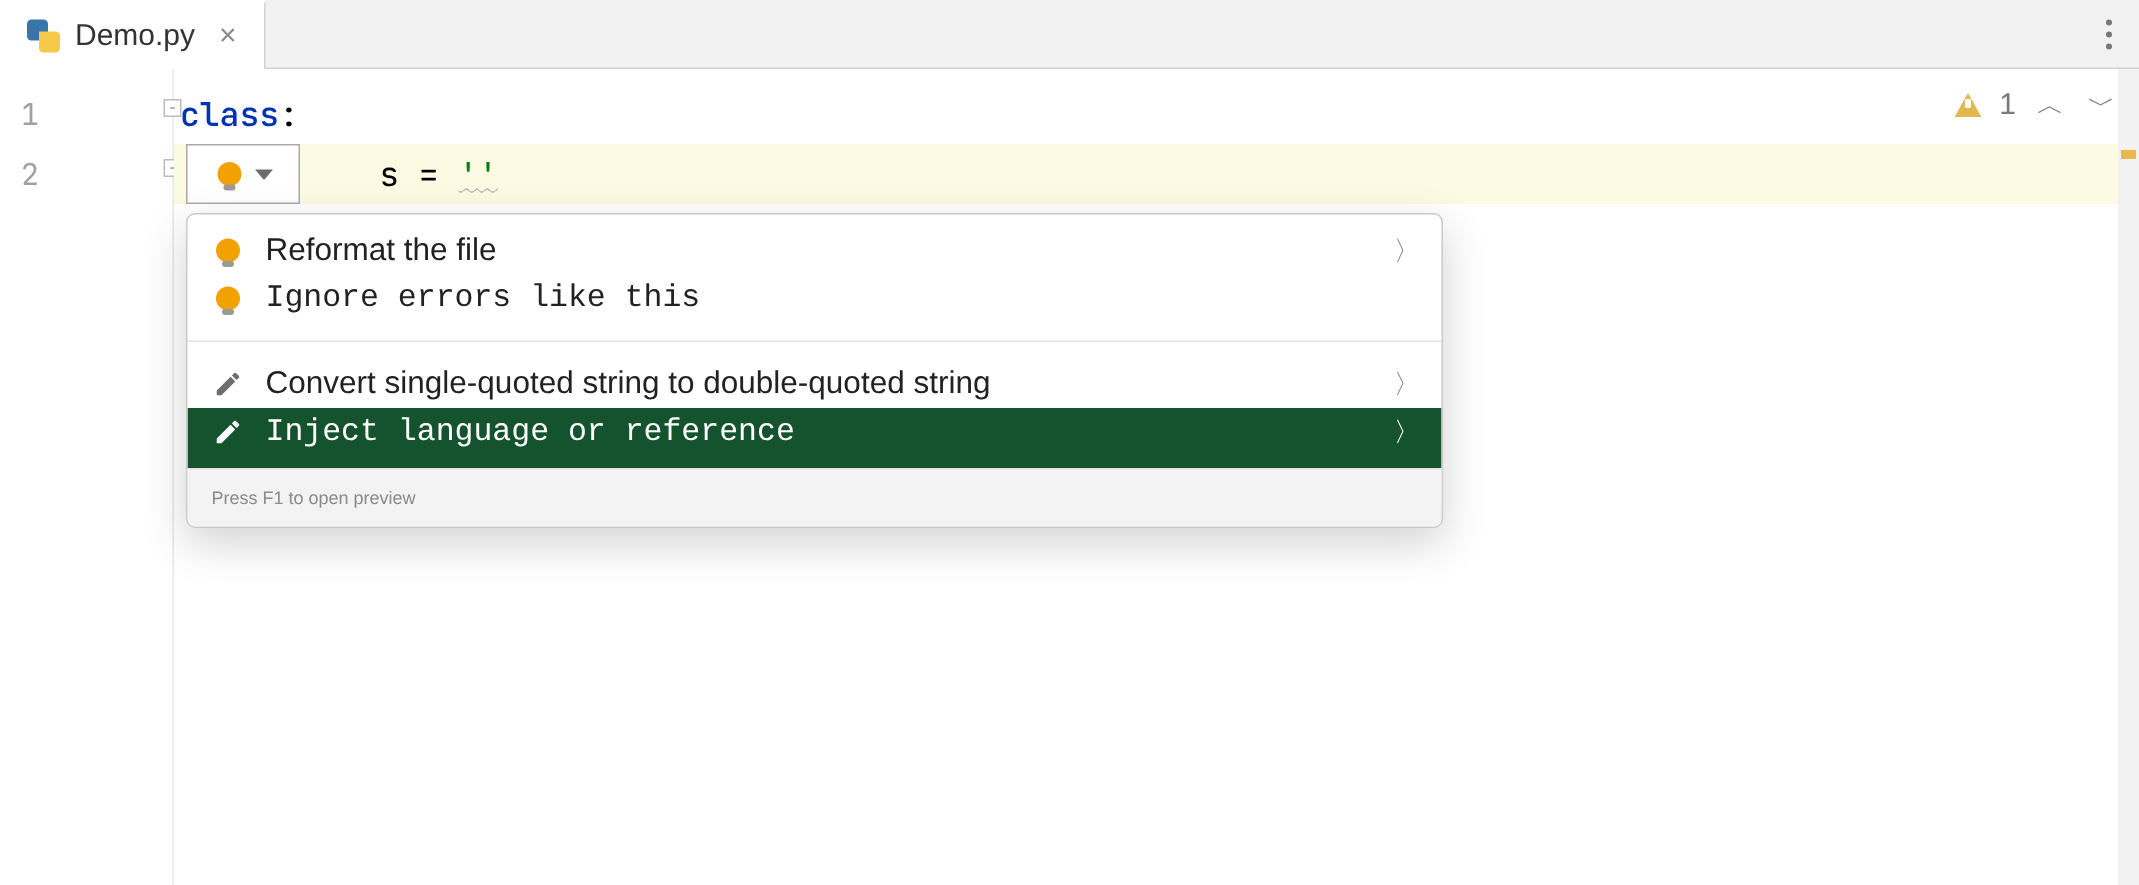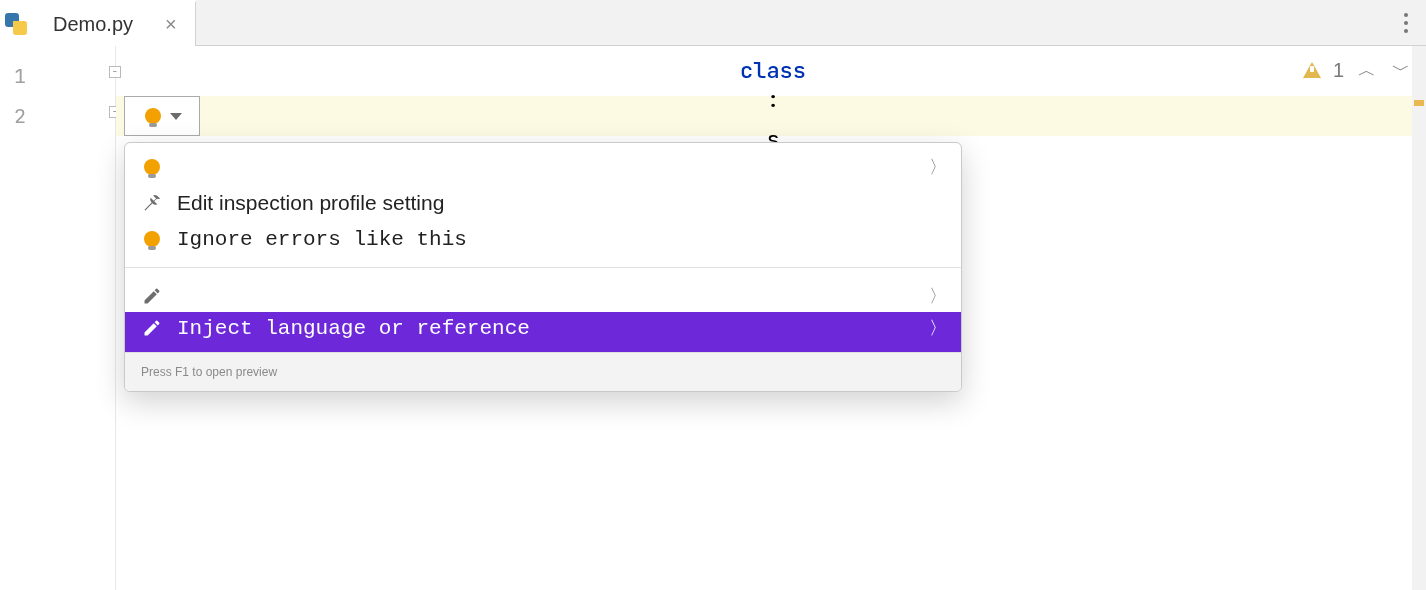--- a/index.html
+++ b/index.html
@@ -17,25 +17,25 @@
     align-items: center;
     height: 46px;
     background: #f2f2f2;
     border-bottom: 1px solid #d1d1d1;
     position: relative;
   }
   .tab {
     display: flex;
     align-items: center;
     height: 46px;
-    padding: 0 12px 0 5px;
+    padding: 0 12px 0 18px;
     background: #fff;
     border-right: 1px solid #d1d1d1;
     border-top: 3px solid transparent;
-    gap: 26px;
+    gap: 10px;
     position: relative;
   }
   .tab-filename {
     font-size: 20px;
     color: #333;
   }
   .tab-close {
     color: #8a8a8a;
     font-size: 20px;
     padding: 0 6px;
@@ -94,21 +94,20 @@
     flex: 1;
     padding-top: 10px;
     position: relative;
   }
   .code-line {
     height: 40px;
     display: flex;
     align-items: center;
     white-space: pre;
     padding-left: 4px;
-    flex-direction: column;
   }
   .kw { color: #0033b3; font-weight: 500; }
   .cls { color: #000; }
   .str { color: #067d17; }
   .op { color: #000; }
   .underline { text-decoration: underline wavy #bdbdbd; text-decoration-thickness: 1px; }
   .line-highlight {
     background: #fdfae3;
   }
 
@@ -195,21 +194,21 @@
     color: #222;
     position: relative;
   }
   .popup-item .chev {
     position: absolute;
     right: 14px;
     color: #888;
     font-size: 18px;
   }
   .popup-item.selected {
-    background: #6d28d9;
+    background: #14532d;
     color: #fff;
     text-align: center;
   }
   .popup-item.selected .chev { color: #fff; }
   .popup-sep {
     height: 1px;
     background: #e2e2e2;
     margin: 4px 0;
   }
   .popup-footer {
@@ -315,43 +314,37 @@
       <span class="ico-bulb"></span>
     </span>
   <span class="caret-down"></span>
 </div>
 
 <div class="popup">
   <div class="popup-item popup-group-top">
     <span class="ico">
         <span class="ico-bulb"></span>
       </span>
+    <span>Reformat the file</span>
     <span class="chev">〉</span>
-  </div>
-  <div class="popup-item">
-    <span class="ico ico-wrench">
-      <svg viewBox="0 0 24 24" fill="#6e6e6e">
-          <path d="M22 7l-3.5-3.5c-1.4-1.4-3.6-1.6-5.2-.6l3.6 3.6-2.8 2.8L10.5 5.7c-1 1.6-.8 3.8.6 5.2l.5.5L3 20l1 1 8.6-8.6.5.5c1.4 1.4 3.6 1.6 5.2.6l-3.6-3.6 2.8-2.8L22 7z"></path>
-        </svg>
-    </span>
-    <span>Edit inspection profile setting</span>
   </div>
   <div class="popup-item popup-group-bot">
     <span class="ico">
         <span class="ico-bulb"></span>
       </span>
     <span>Ignore errors like this</span>
   </div>
   <div class="popup-sep"></div>
   <div class="popup-item popup-group-top">
     <span class="ico ico-pencil">
       <svg viewBox="0 0 24 24" fill="#6e6e6e">
           <path d="M3 17.25V21h3.75L17.81 9.94l-3.75-3.75L3 17.25zM20.71 7.04a1 1 0 0 0 0-1.41l-2.34-2.34a1 1 0 0 0-1.41 0l-1.83 1.83 3.75 3.75 1.83-1.83z"></path>
         </svg>
     </span>
+    <span>Convert single-quoted string to double-quoted string</span>
     <span class="chev">〉</span>
   </div>
   <div class="popup-item selected popup-group-bot">
     <span class="ico ico-pencil">
       <svg viewBox="0 0 24 24" fill="#ffffff">
           <path d="M3 17.25V21h3.75L17.81 9.94l-3.75-3.75L3 17.25zM20.71 7.04a1 1 0 0 0 0-1.41l-2.34-2.34a1 1 0 0 0-1.41 0l-1.83 1.83 3.75 3.75 1.83-1.83z"></path>
         </svg>
     </span>
     <span>Inject language or reference</span>
     <span class="chev">〉</span>

